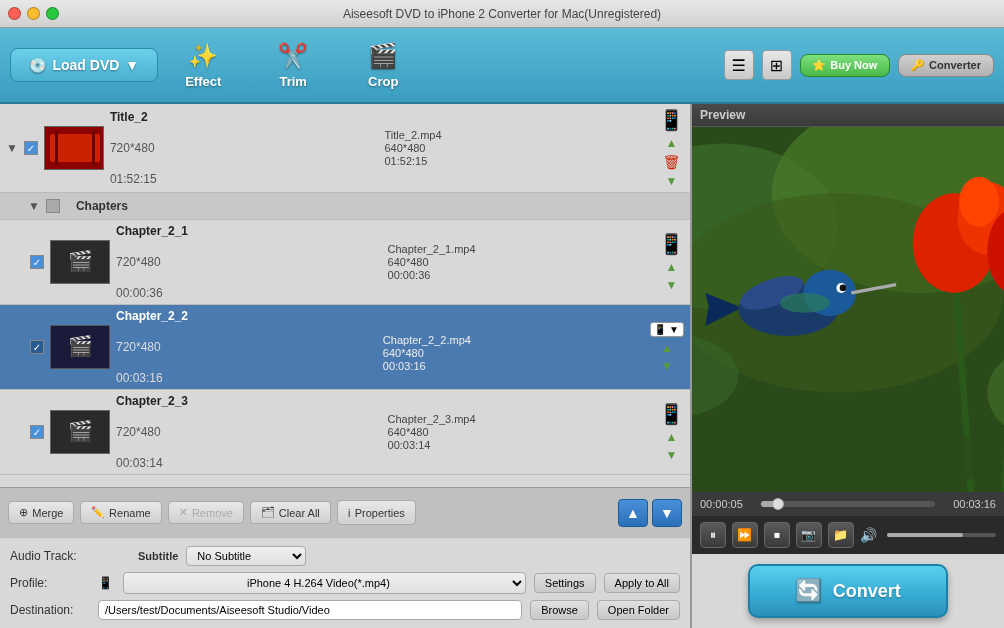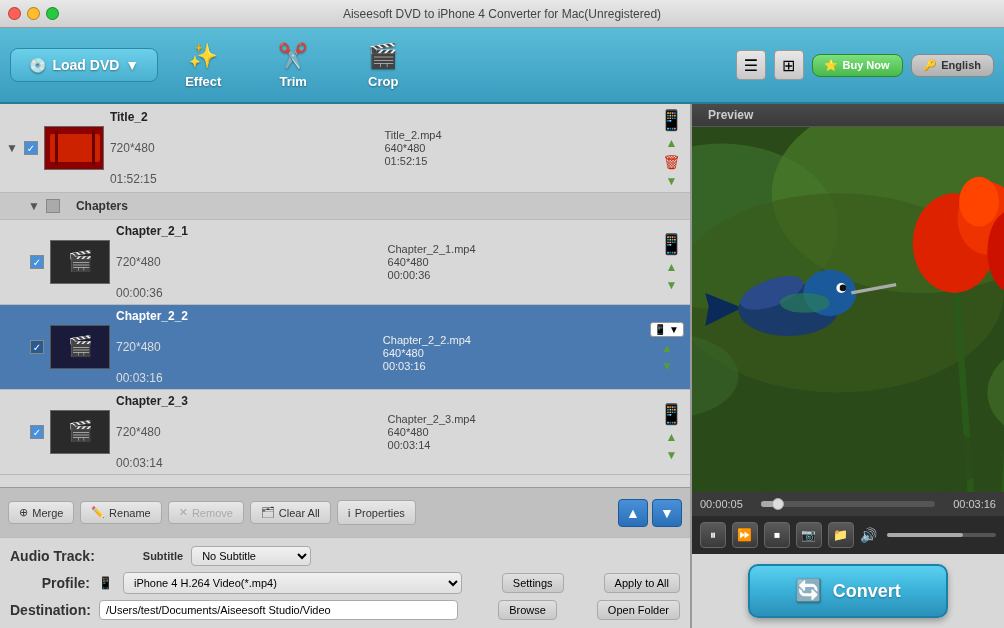--- a/index.html
+++ b/index.html
@@ -301,25 +301,25 @@
       display: flex;
       flex-direction: column;
       gap: 6px;
     }
     .settings-row {
       display: flex;
       align-items: center;
       gap: 8px;
     }
     .settings-label {
-      font-size: 14px;
-      font-weight: bold;
+      font-size: 12px;
+      font-weight: normal;
       color: #333;
       min-width: 80px;
-      text-align: right;
+      text-align: left;
     }
     .settings-select {
       background: linear-gradient(to bottom, #f0f0f0, #e0e0e0);
       border: 1px solid #aaa;
       border-radius: 4px;
       padding: 2px 6px;
       font-size: 11px;
       cursor: pointer;
     }
     .settings-input {
@@ -331,36 +331,35 @@
       font-size: 11px;
     }
     .small-btn {
       background: linear-gradient(to bottom, #e0e0e0, #c8c8c8);
       border: 1px solid #aaa;
       border-radius: 4px;
       padding: 3px 10px;
       font-size: 11px;
       cursor: pointer;
       white-space: nowrap;
-      margin-left: 32px;
     }
 
     
     .right-panel {
       width: 312px;
       background: #2a2a2a;
       display: flex;
       flex-direction: column;
     }
     .preview-title {
       background: linear-gradient(to bottom, #4a4a4a, #3a3a3a);
       color: #ccc;
       font-size: 12px;
       font-weight: bold;
-      padding: 4px 16px;
+      padding: 4px 8px;
       border-bottom: 1px solid #555;
     }
     .preview-video {
       flex: 1;
       background: #111;
       position: relative;
       overflow: hidden;
     }
 
     
@@ -475,32 +474,33 @@
 
     
     .profile-select {
       flex: 1;
       background: linear-gradient(to bottom, #f0f0f0, #e0e0e0);
       border: 1px solid #aaa;
       border-radius: 4px;
       padding: 3px 6px;
       font-size: 11px;
       cursor: pointer;
+      text-align: center;
     }
   </style>
 </head>
 <body>
 
 <div class="title-bar">
   <div class="title-bar-buttons">
     <div class="tb-btn close"></div>
     <div class="tb-btn minimize"></div>
     <div class="tb-btn maximize"></div>
   </div>
-  <div class="title-bar-title">Aiseesoft DVD to iPhone 4 Converter for Mac(Unregistered)</div>
+  <div class="title-bar-title">Aiseesoft DVD to iPhone 2 Converter for Mac(Unregistered)</div>
 </div>
 
 <div class="toolbar">
   <div class="tool-btn load-dvd">
     <span>💿</span>
     <span>Load DVD</span>
     <span>▼</span>
   </div>
 
   <div class="tool-btn">
@@ -522,21 +522,21 @@
 
   <div class="toolbar-right">
     <div class="view-btn">☰</div>
     <div class="view-btn">⊞</div>
     <div class="store-btn">
       <span>⭐</span>
       <span>Buy Now</span>
     </div>
     <div class="store-btn register">
       <span>🔑</span>
-      <span>English</span>
+      <span>Converter</span>
     </div>
   </div>
 </div>
 
 <div class="main-content">
 
   <div class="left-panel">
 
     <div class="file-list">
 

